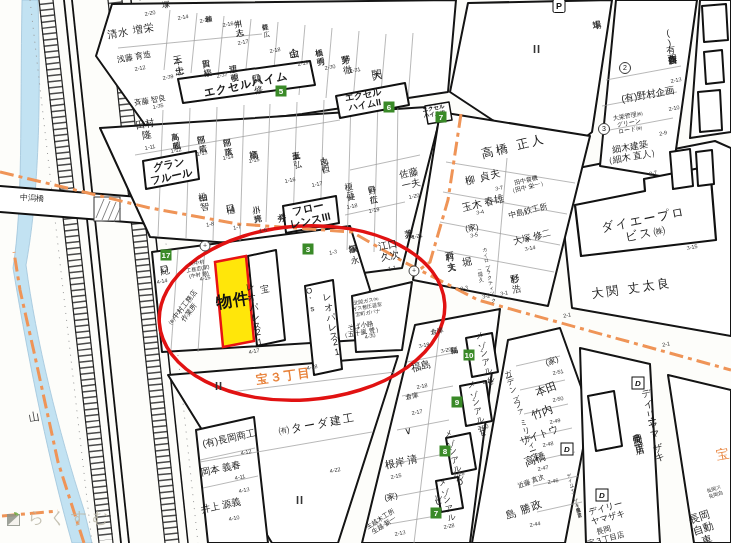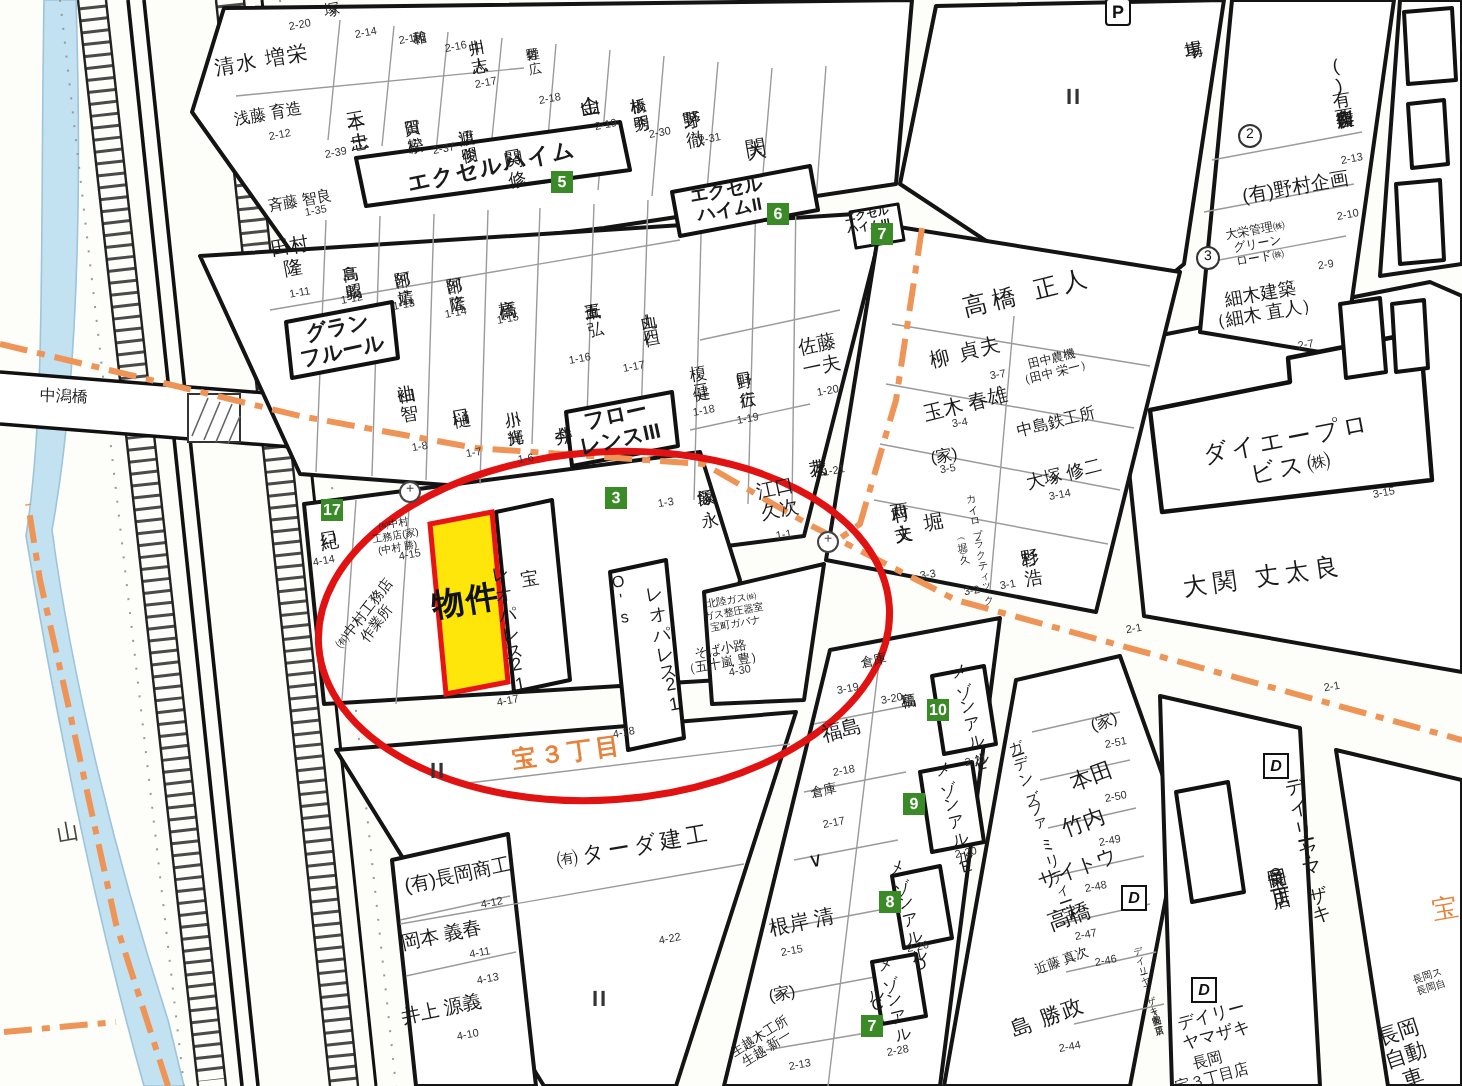--- a/index.html
+++ b/index.html
@@ -328,13 +328,21 @@
       <div class="sym m" style="left: 205px; top: 246px;">+</div>
       <div class="sym m" style="left: 414px; top: 271px;">+</div>
       <div class="sym ii" style="left: 537px; top: 49px;">II</div>
       <div class="sym ii" style="left: 219px; top: 386px;">II</div>
       <div class="sym ii" style="left: 300px; top: 500px;">II</div>
     </div>
 
   <div id="bukken" style="left:233px;top:301px;">物件</div>
   <div id="bridge" style="left:32px;top:198px;">中潟橋</div>
 
+  <div id="wm">
+    <svg width="16" height="16" viewBox="0 0 16 16">
+      <rect x="1" y="3" width="13" height="12" fill="#8e9389"></rect>
+      <path d="M2,14 L13,4 L13,14 Z" fill="#f4f2ec"></path>
+      <path d="M8,1 C12,1 13,4 13,4 C10,5 8,4 8,1 Z" fill="#6aa63e"></path>
+    </svg>
+    <span id="wmtext">らくすむ</span>
+  </div>
 </div>
 
 </body></html>

